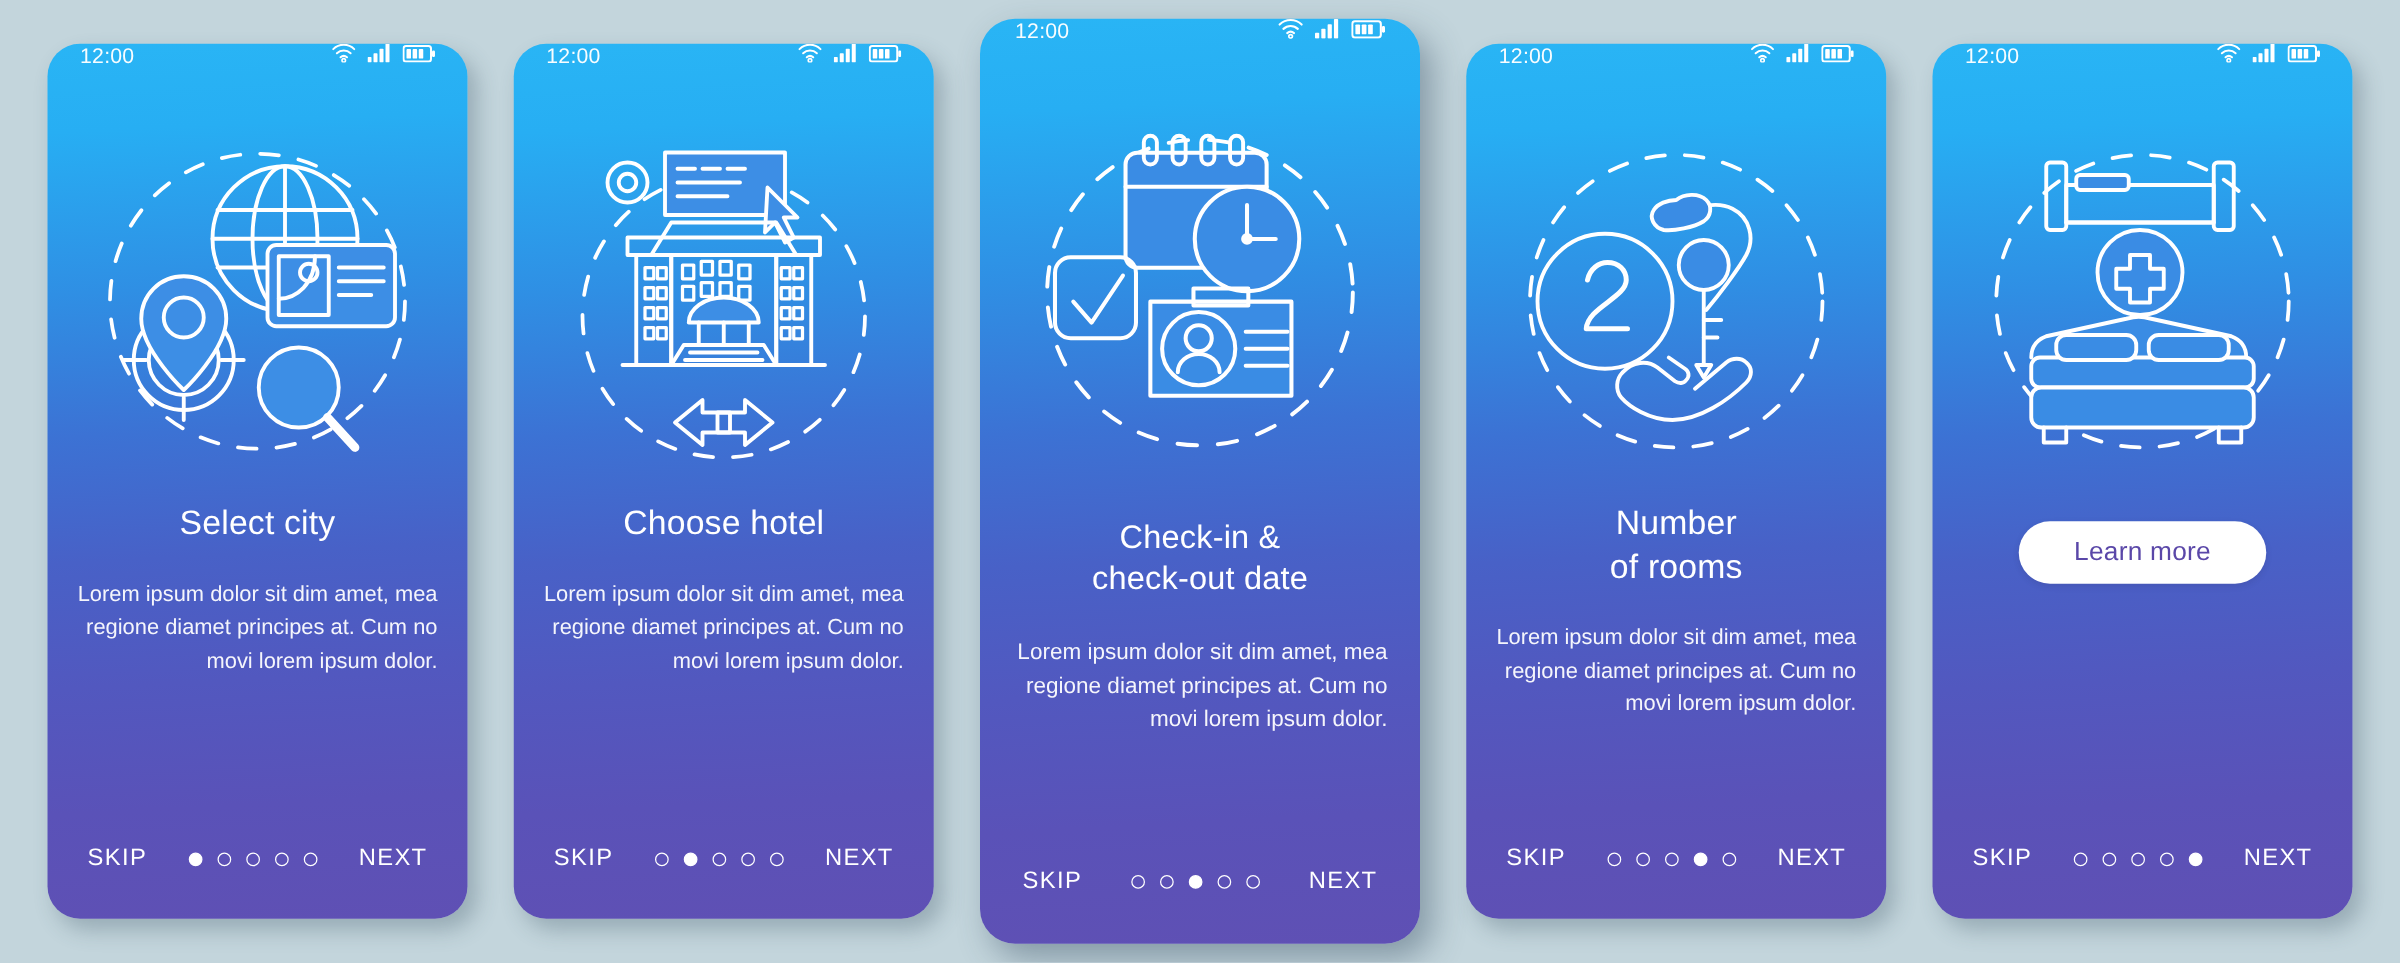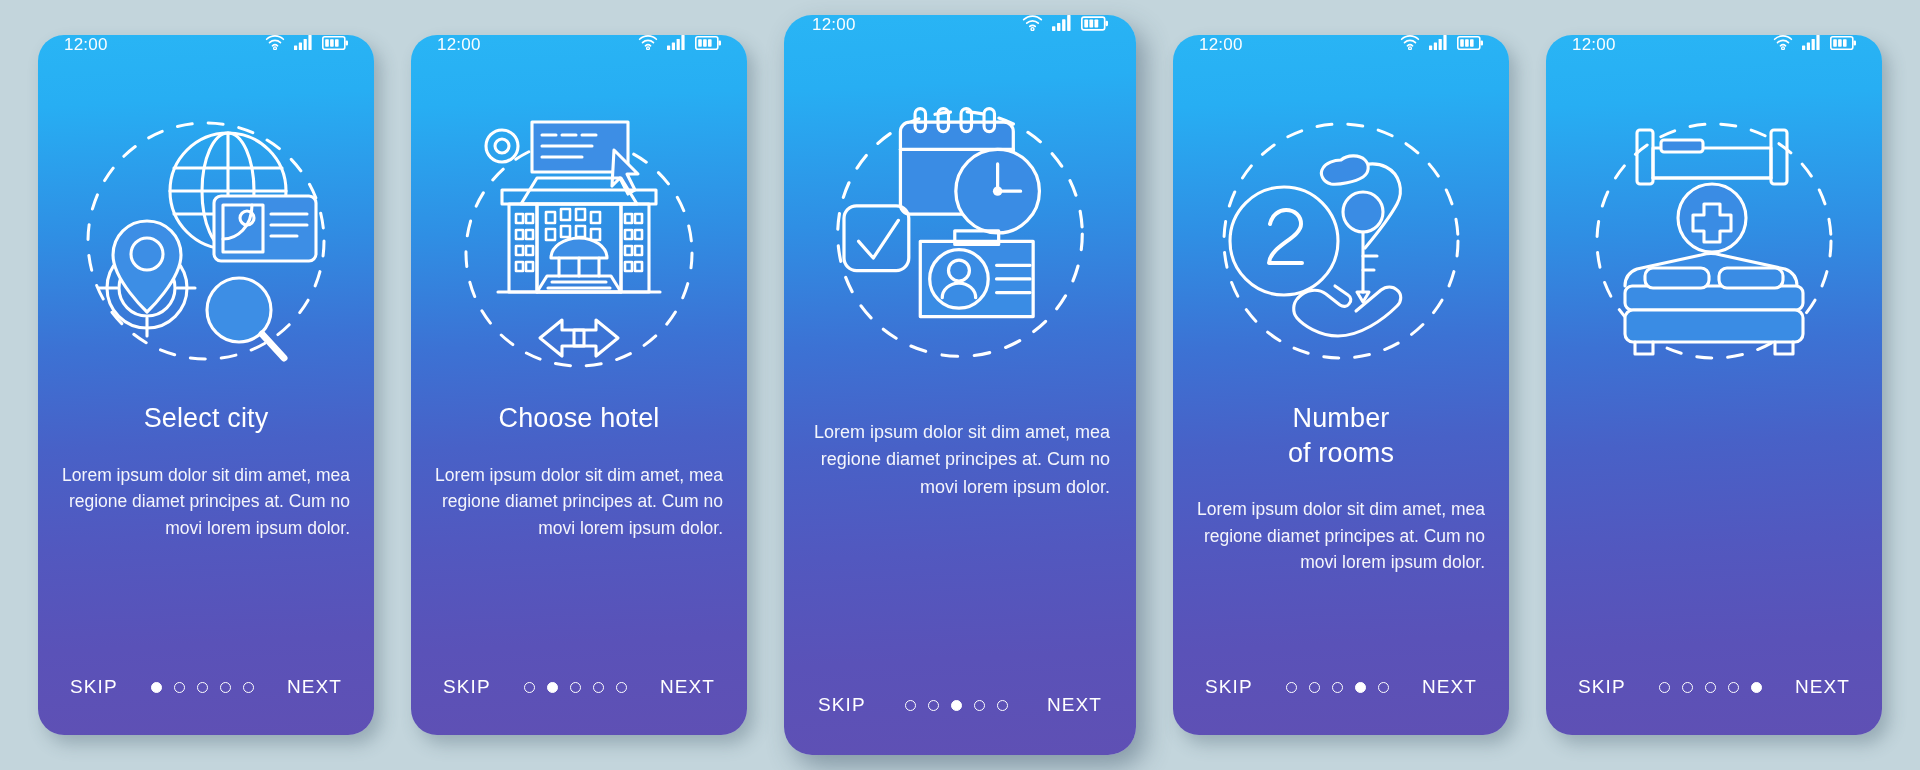--- a/index.html
+++ b/index.html
@@ -415,20 +415,22 @@
         <rect x="95" y="140" width="108" height="72" fill="#3a8ce4"></rect>
         <rect x="128" y="130" width="42" height="13"></rect>
         <circle cx="132" cy="176" r="28" fill="#3a8ce4"></circle>
         <circle cx="132" cy="168" r="10"></circle>
         <path d="M116 194a16 14 0 0 1 32 0"></path>
         <path d="M168 163h32M168 176h32M168 189h32"></path>
       </svg>
     </div>
 
     <div class="textblock">
+      <div class="card-title">Check-in &amp;
+check-out date</div>
       <div class="card-desc">Lorem ipsum dolor sit dim amet, mea regione diamet principes at. Cum no movi lorem ipsum dolor.</div>
     </div>
 
     <div class="footer">
       <span class="nav-label">SKIP</span>
       <span class="dots">
         <span class="dot"></span>
         <span class="dot"></span>
         <span class="dot active"></span>
         <span class="dot"></span>
@@ -565,20 +567,21 @@
         <path d="M44 178c0-8 4-14 12-17l64-14c8-2 12-2 20 0l64 14c8 3 12 9 12 17" fill="#3a8ce4"></path>
         <rect x="44" y="178" width="178" height="24" rx="7" fill="#3a8ce4"></rect>
         <rect x="44" y="202" width="178" height="32" rx="8" fill="#3a8ce4"></rect>
         <rect x="64" y="160" width="64" height="20" rx="8" fill="#3a8ce4"></rect>
         <rect x="138" y="160" width="64" height="20" rx="8" fill="#3a8ce4"></rect>
         <path d="M54 234v12h18v-12M194 234v12h18v-12"></path>
       </svg>
     </div>
 
     <div class="textblock">
+      <button class="learn-btn">Learn more</button>
     </div>
 
     <div class="footer">
       <span class="nav-label">SKIP</span>
       <span class="dots">
         <span class="dot"></span>
         <span class="dot"></span>
         <span class="dot"></span>
         <span class="dot"></span>
         <span class="dot active"></span>

